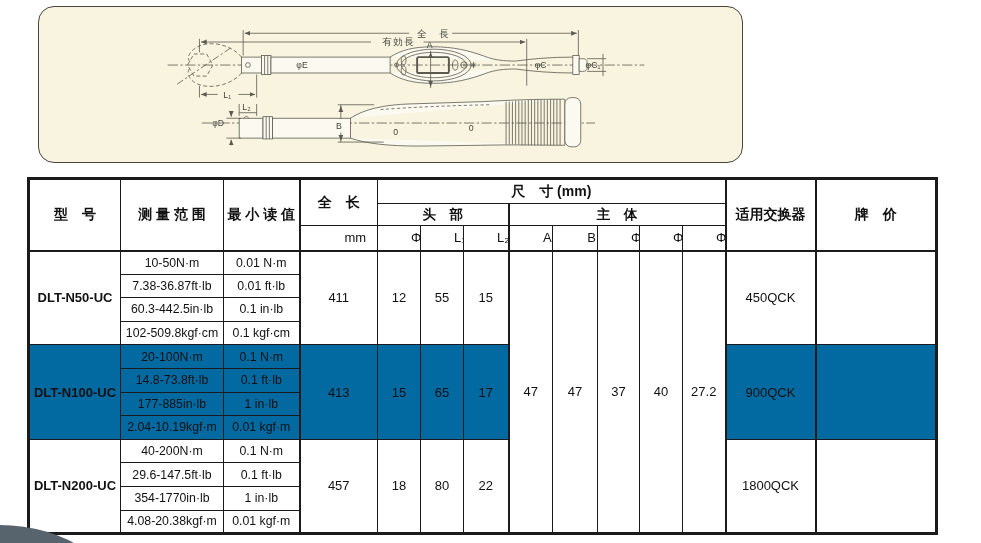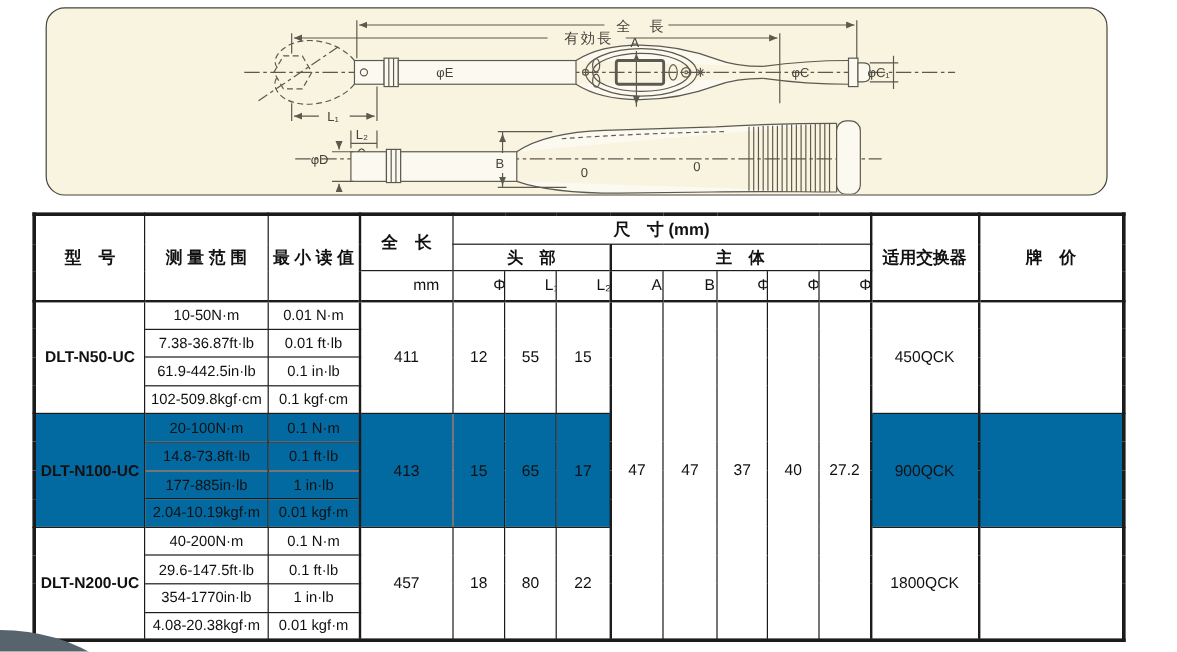--- a/index.html
+++ b/index.html
@@ -4,21 +4,21 @@
 <style>
   html,body{margin:0;padding:0;}
   body{
     width:981px;height:543px;position:relative;overflow:hidden;
     background:#ffffff;
     font-family:"Liberation Sans","DejaVu Sans",sans-serif;
     color:#111;
   }
   
   .panel{
-    position:absolute;left:38px;top:6px;width:885px;height:157px;
+    position:absolute;left:38px;top:6px;width:705px;height:157px;
     background:#f8f4e0;border:1.5px solid #46443e;border-radius:16px;
     box-sizing:border-box;
   }
   .panel svg{display:block;width:100%;height:100%;}
   .dim{font-size:11px;}
   .dimc{font-size:12px;letter-spacing:2px;}
   
   table.spec{
     position:absolute;left:27px;top:177px;
     border-collapse:collapse;table-layout:fixed;width:909px;
@@ -218,21 +218,21 @@
       <td rowspan="12">40</td>
       <td rowspan="12">27.2</td>
       <td rowspan="4" class="sep-l">450QCK</td>
       <td rowspan="4" class="sep-l"></td>
     </tr>
     <tr>
       <td class="rng">7.38-36.87ft·lb</td>
       <td class="min">0.01 ft·lb</td>
     </tr>
     <tr>
-      <td class="rng">61.9-442.5in·lb</td>
+      <td class="rng">60.3-442.5in·lb</td>
       <td class="min">0.1 in·lb</td>
     </tr>
     <tr>
       <td class="rng">102-509.8kgf·cm</td>
       <td class="min">0.1 kgf·cm</td>
     </tr>
 
     <tr>
       <td class="model hl" rowspan="4">DLT-N100-UC</td>
       <td class="rng hl">20-100N·m</td>

